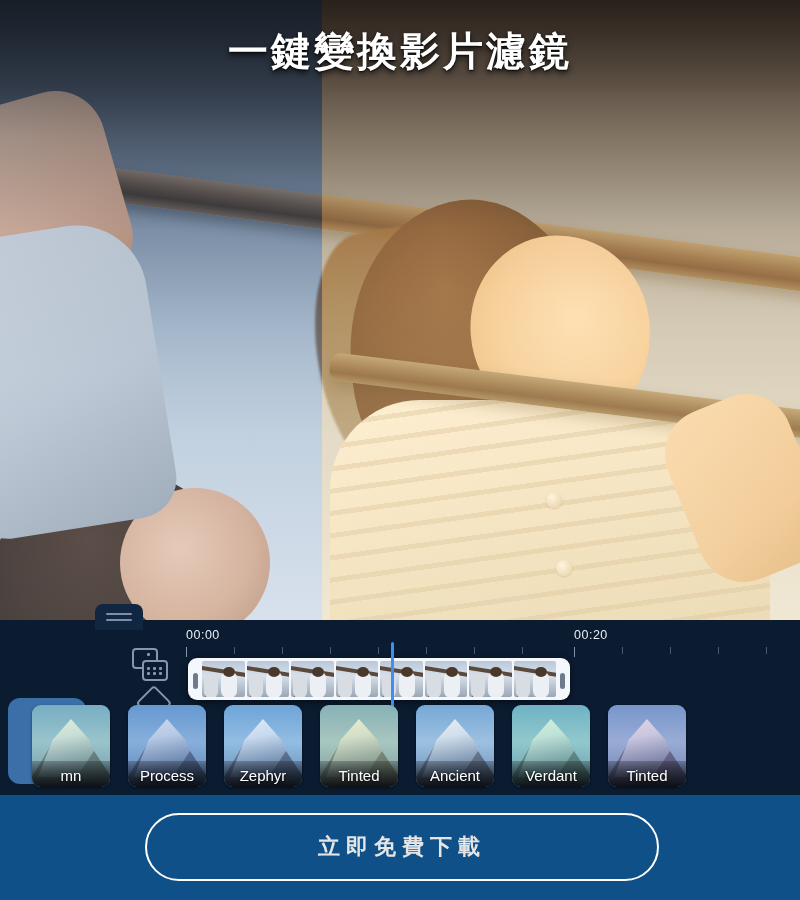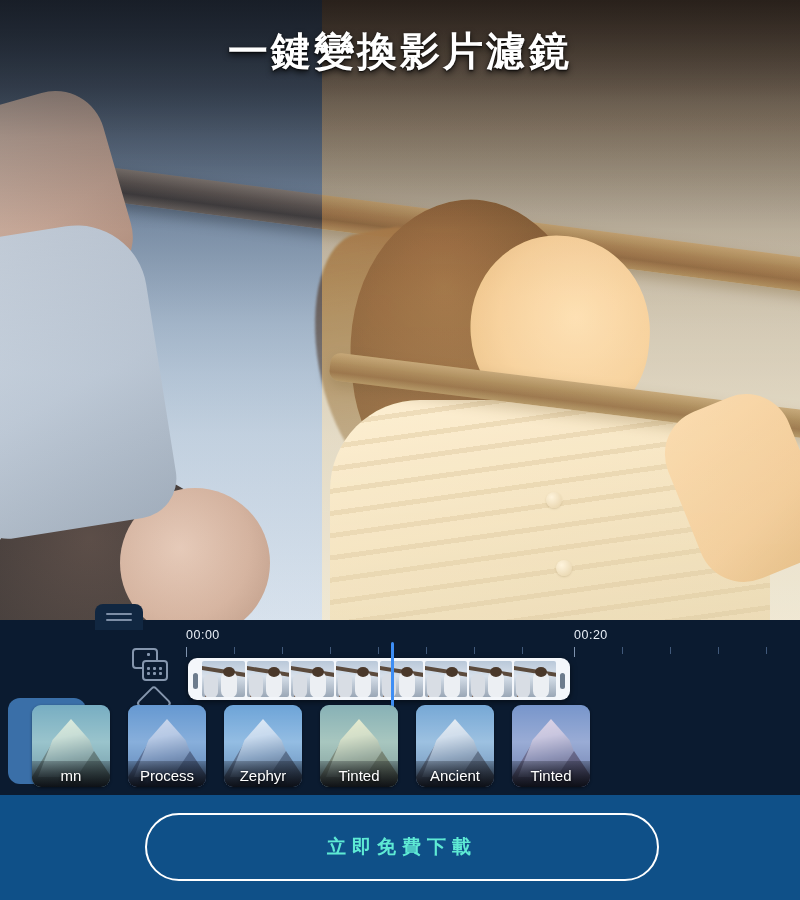--- a/index.html
+++ b/index.html
@@ -165,21 +165,21 @@
     clip-path:polygon(50% 0%,100% 100%,0% 100%);}
   .tbase{position:absolute;left:0;bottom:0;width:100%;height:26px;background:linear-gradient(180deg,rgba(10,14,22,.25),rgba(8,10,16,.92));}
   .tlabel{position:absolute;left:0;bottom:3px;width:100%;text-align:center;color:#fff;font-size:15px;
     text-shadow:0 1px 3px rgba(0,0,0,.9);}
   .tint{position:absolute;inset:0;}
 
   
   .ctabar{position:absolute;left:0;top:795px;width:800px;height:105px;background:#0f5088;}
   .cta{position:absolute;left:145px;top:18px;width:510px;height:64px;border:2px solid #ffffff;border-radius:34px;
     display:flex;align-items:center;justify-content:center;}
-  .cta span{color:#5eead4;font-size:19px;font-weight:bold;letter-spacing:6px;
+  .cta span{color:#e5e5e5;font-size:22px;font-weight:bold;letter-spacing:6px;
     font-family:"DejaVu Sans","Liberation Sans",sans-serif;}
 </style>
 </head>
 <body>
 
 <div class="screen">
 
   <div class="hero">
     <div class="photo">
       <div class="sky"></div>
@@ -369,20 +369,29 @@
       <div class="thumb">
         <div class="tsky"></div>
           <div class="tmtn2"></div>
           <div class="tmtn"></div>
           <div class="tmtn3"></div>
         <div class="tint" style="background:rgba(160,185,215,0.22);"></div>
         <div class="tbase"></div>
         <div class="tlabel">Ancient</div>
       </div>
 
+      <div class="thumb">
+        <div class="tsky"></div>
+          <div class="tmtn2"></div>
+          <div class="tmtn"></div>
+          <div class="tmtn3"></div>
+        <div class="tint" style="background:rgba(120,210,160,0.32);"></div>
+        <div class="tbase"></div>
+        <div class="tlabel">Verdant</div>
+      </div>
 
       <div class="thumb">
         <div class="tsky"></div>
           <div class="tmtn2"></div>
           <div class="tmtn"></div>
           <div class="tmtn3"></div>
         <div class="tint" style="background:rgba(150,120,180,0.30);"></div>
         <div class="tbase"></div>
         <div class="tlabel">Tinted</div>
       </div>

